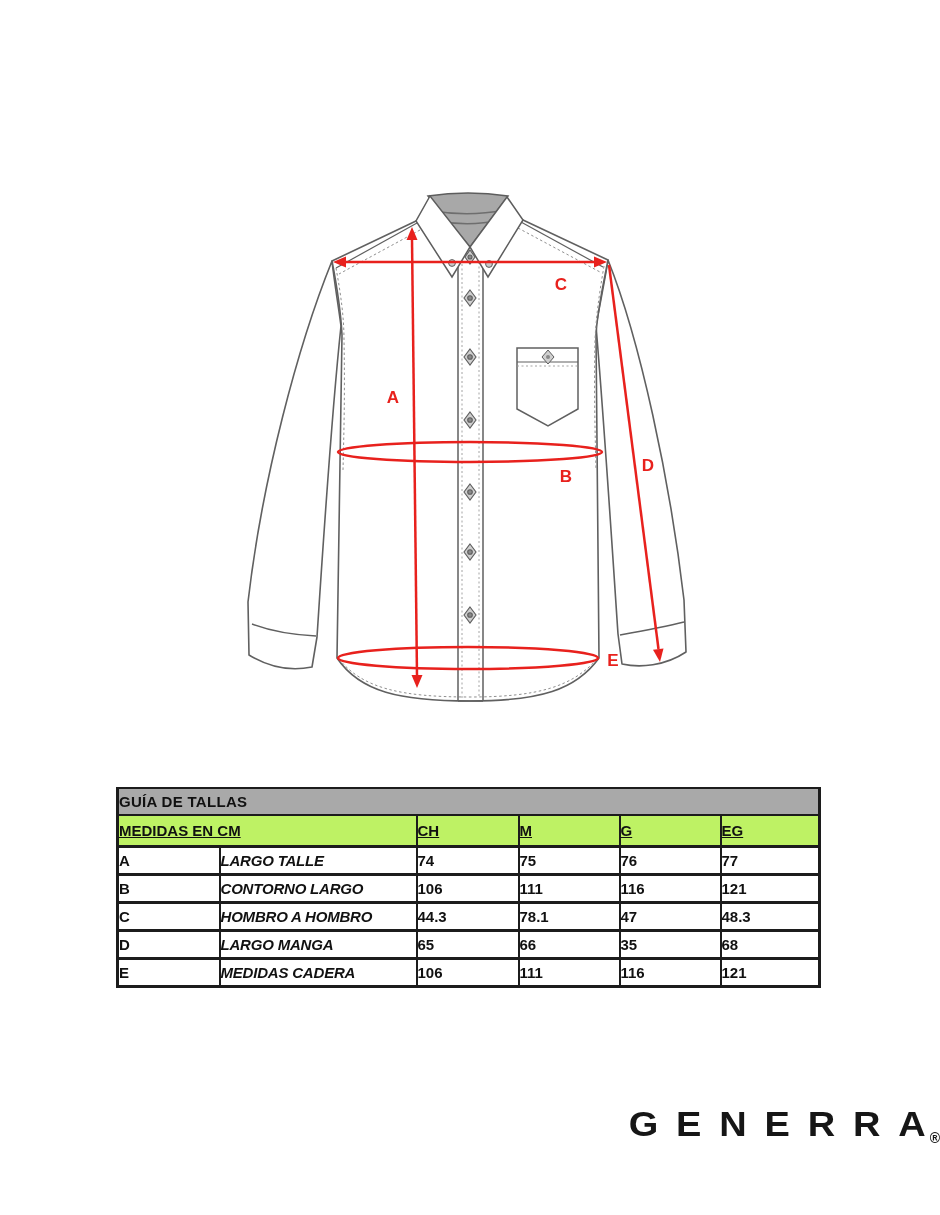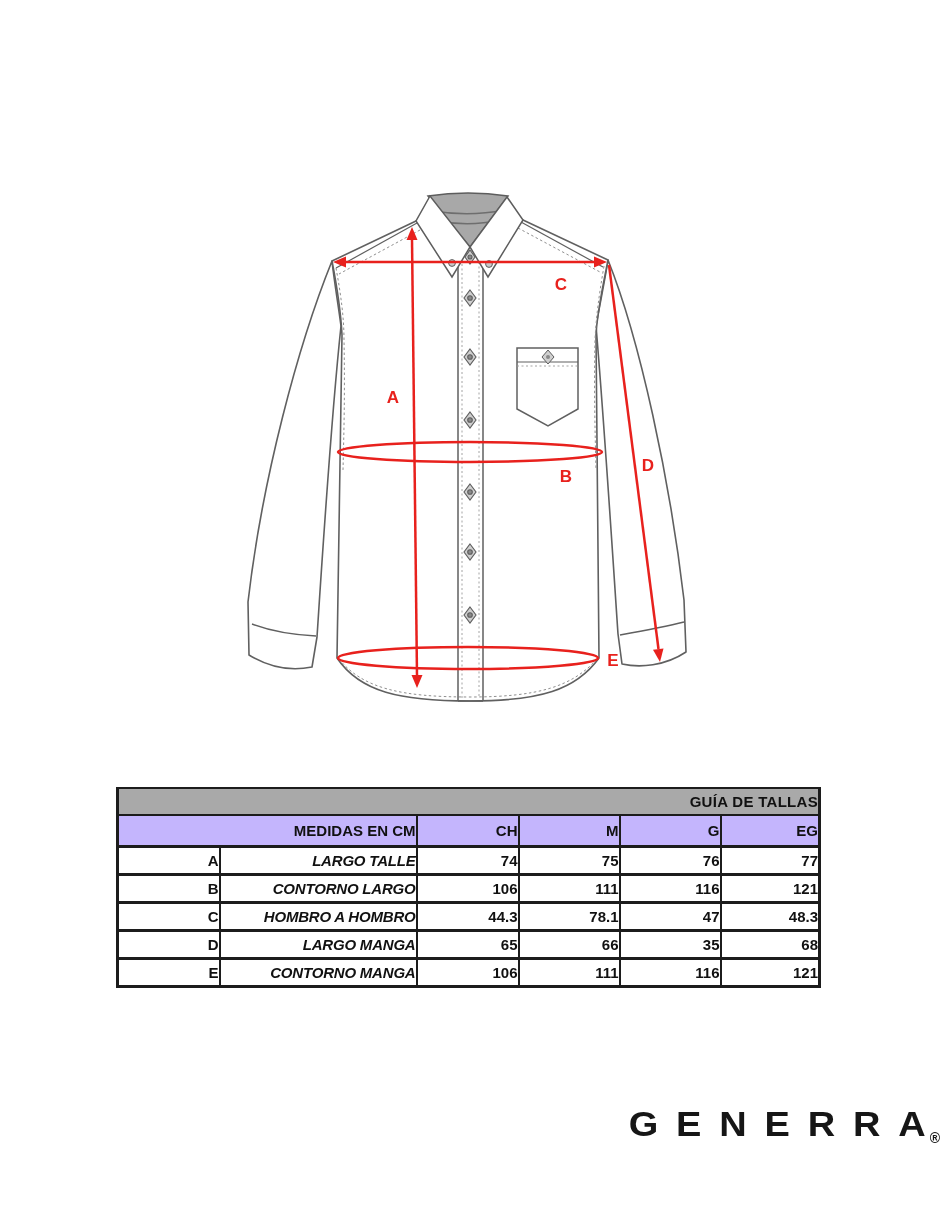--- a/index.html
+++ b/index.html
@@ -6,24 +6,24 @@
   #page{position:relative;width:940px;height:1215px;background:#ffffff;overflow:hidden;
         font-family:"Liberation Sans",sans-serif;}
 
   
   #shirt-svg{position:absolute;left:0;top:0;}
 
   
   #size-table-wrap{position:absolute;left:116px;top:787px;width:702px;}
   table.size{border-collapse:collapse;width:702px;table-layout:fixed;color:#111;}
   table.size td{border:2px solid #1c1c1c;padding:0;vertical-align:middle;height:25px;
-                font-weight:bold;text-align:right;font-size:15px;line-height:1;}
+                font-weight:bold;text-align:left;font-size:15px;line-height:1;}
   td.title-cell{background:#a9a9a9;height:29px;font-size:21px;letter-spacing:.3px;
                 border:3px solid #1c1c1c;border-bottom:3px solid #1c1c1c;}
-  tr.hdr td{background:#c4b5fd;height:29px;font-size:15px;border-bottom:3px solid #1c1c1c;}
+  tr.hdr td{background:#bef264;height:29px;font-size:15px;border-bottom:3px solid #1c1c1c;text-decoration:underline;}
   td.name-cell{text-align:left;padding-left:5px;font-size:13px;letter-spacing:-.2px;font-style:italic;}
   td.letter-cell{font-size:14px;}
   table.size tr.data td{border-top:3px solid #1c1c1c;}
   table.size tr.last td{border-bottom:3px solid #1c1c1c;}
   table.size td:first-child{border-left:3px solid #1c1c1c;}
   table.size td:last-child{border-right:3px solid #1c1c1c;}
 
   
   #brand{position:absolute;left:0;top:1103px;width:940px;text-align:right;color:#161616;}
   #brand .word{font-size:38px;font-weight:bold;letter-spacing:.47em;margin-left:.47em;
@@ -202,21 +202,21 @@
         <tr class="data">
           <td class="letter-cell">D</td>
           <td class="name-cell">LARGO MANGA</td>
           <td>65</td>
           <td>66</td>
           <td>35</td>
           <td>68</td>
         </tr>
         <tr class="data last">
           <td class="letter-cell">E</td>
-          <td class="name-cell">CONTORNO MANGA</td>
+          <td class="name-cell">MEDIDAS CADERA</td>
           <td>106</td>
           <td>111</td>
           <td>116</td>
           <td>121</td>
         </tr>
       </tbody>
     </table>
   </div>
 
   <div id="brand">

